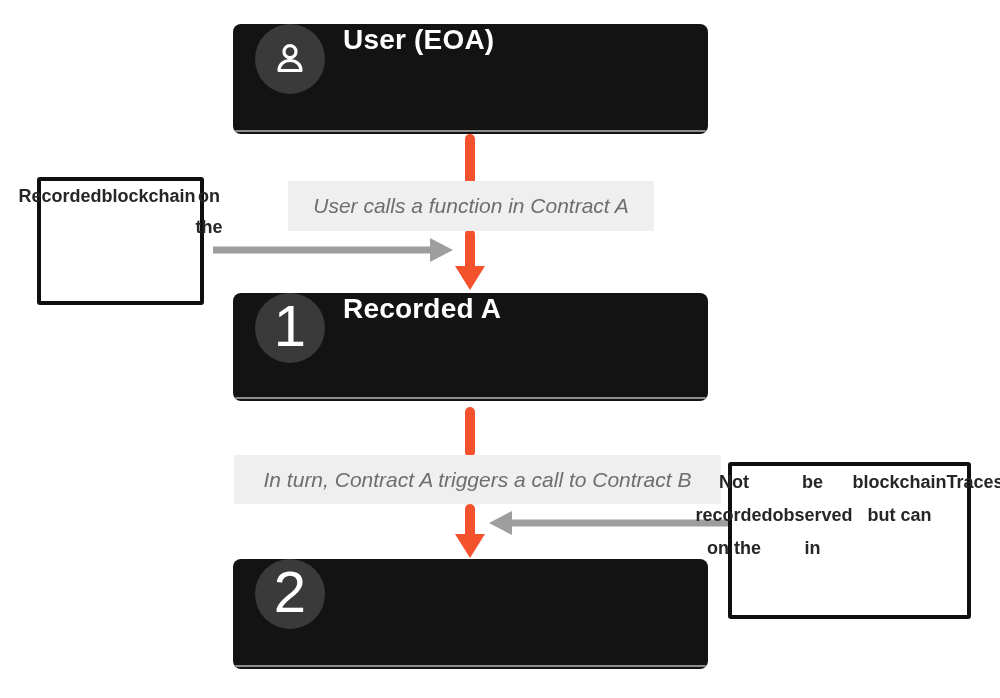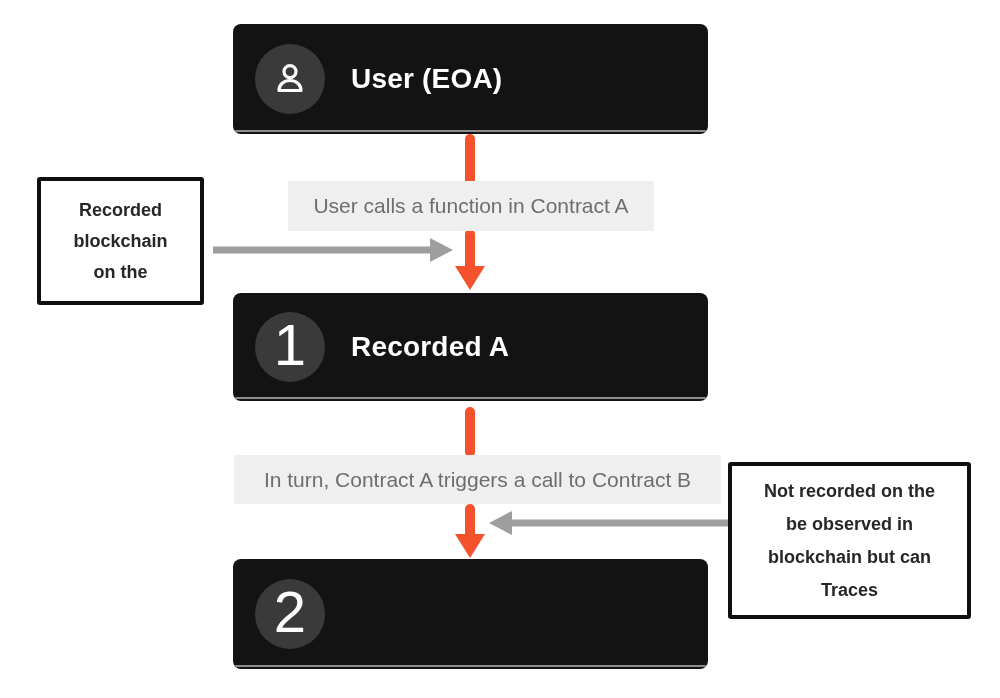--- a/index.html
+++ b/index.html
@@ -18,23 +18,22 @@
   }
   
   .node {
     position: absolute;
     left: 233px;
     width: 475px;
     height: 110px;
     background: var(--node-bg, #131313);
     border-radius: 8px;
     display: flex;
-    align-items: center;
     padding-left: 22px;
-    gap: 26px;
+    gap: 18px;
     box-sizing: border-box;
   }
   .node::after { 
     content: "";
     position: absolute;
     left: 2px;
     right: 2px;
     bottom: 2px;
     height: 2px;
     background: #8d8d8d;
@@ -70,35 +69,36 @@
   .edge-label {
     position: absolute;
     background: var(--label-bg, #efefef);
     color: var(--label-text, #6e6e6e);
     font-size: 21px;
     display: flex;
     align-items: center;
     justify-content: center;
     text-align: center;
     box-sizing: border-box;
+    font-style: italic;
   }
   #edge-label-1 { left: 288px; top: 181px; width: 366px; height: 50px; }
   #edge-label-2 { left: 234px; top: 455px; width: 487px; height: 49px; }
   
   .note {
     position: absolute;
     background: #ffffff;
     border: 4px solid var(--note-border, #0f0f0f);
     border-radius: 3px;
     color: var(--note-text, #262626);
     font-weight: 700;
     font-size: 18px;
     text-align: center;
     display: flex;
-    flex-direction: column;
+    flex-direction: row;
     justify-content: center;
     box-sizing: border-box;
   }
   #note-left  { left: 37px;  top: 177px; width: 167px; height: 128px; line-height: 31px; }
   #note-right { left: 728px; top: 438px; width: 243px; height: 157px; line-height: 33px; margin-top: 24px; }
   
   #arrow-layer {
     position: absolute;
     inset: 0;
     pointer-events: none;

